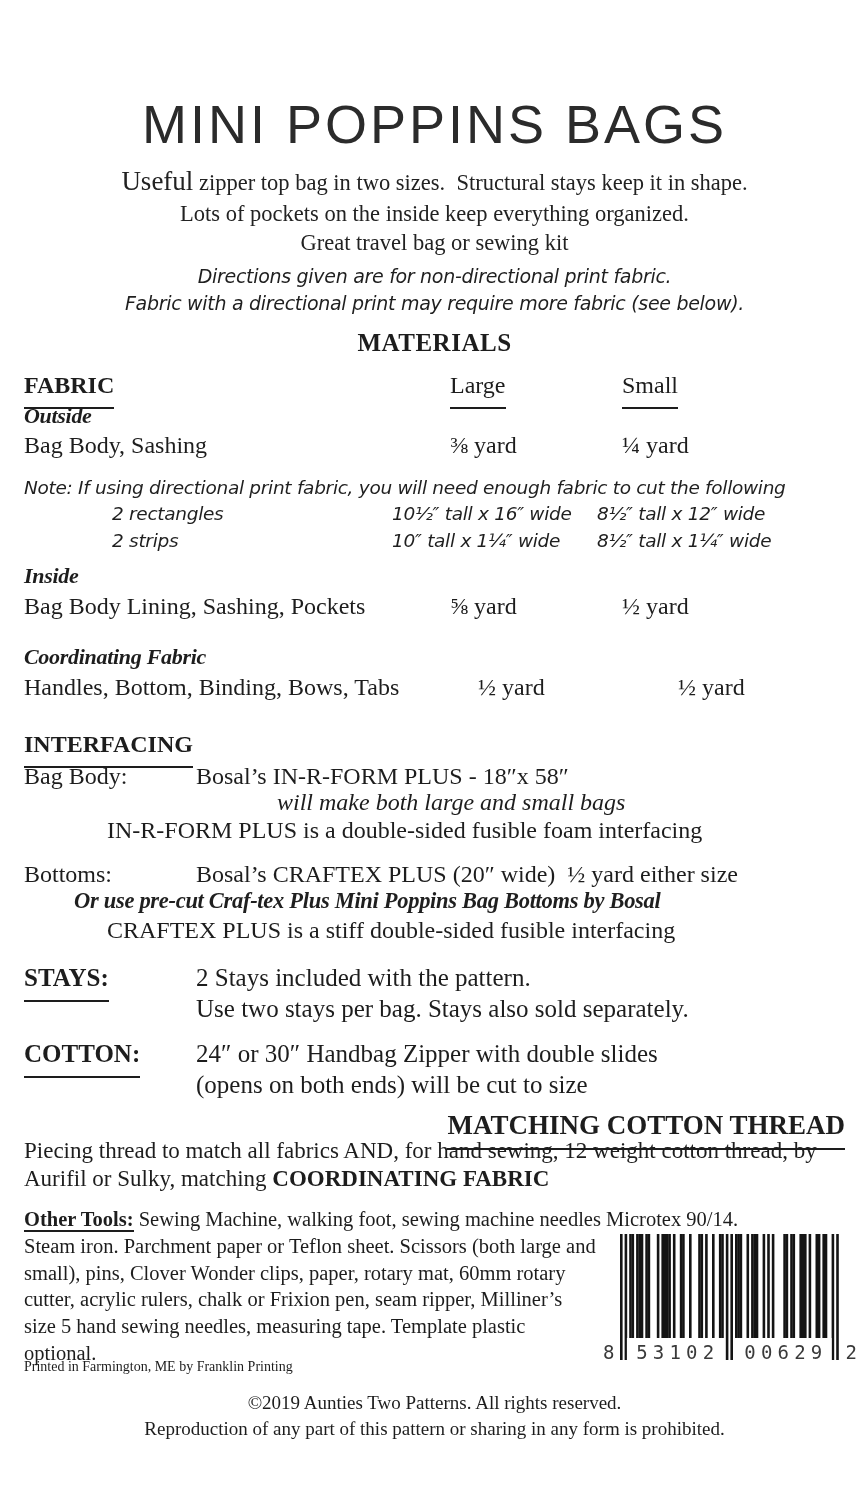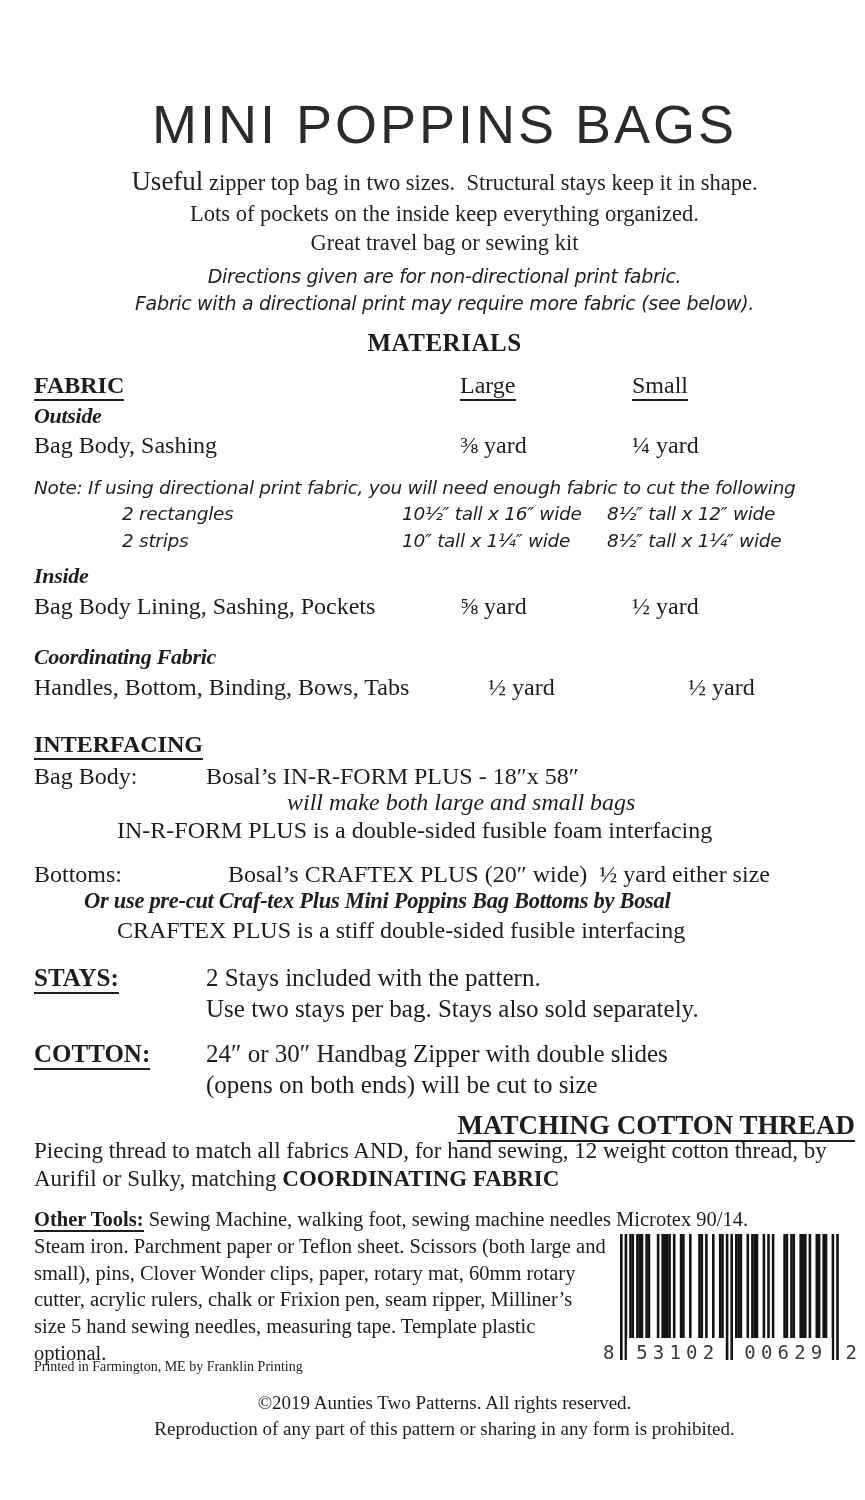--- a/index.html
+++ b/index.html
@@ -3,21 +3,21 @@
 <meta charset="utf-8">
 <style>
   * { margin:0; padding:0; box-sizing:border-box; }
   html,body { background:#ffffff; }
   body {
     width:865px; height:1500px; overflow:hidden;
     color:#1d1d1d;
     font-family:"Liberation Serif", serif;
   }
   .page { position:relative; width:865px; height:1500px; background:#fff; }
-  .sec { position:absolute; left:34px; width:821px; }
+  .sec { position:absolute; left:24px; width:821px; }
 
   
   .title {
     top:96px; text-align:center;
     font-family:"Liberation Sans", sans-serif;
     font-weight:200; font-size:54px; letter-spacing:3px;
     color:#2b2b2b; line-height:1.05; white-space:nowrap;
   }
   
   .subtitle { top:164px; text-align:center; font-size:22.5px; line-height:1.3; color:#222; }
@@ -28,42 +28,42 @@
     letter-spacing:-0.3px; color:#1f1f1f;
   }
   .directions { top:263px; text-align:center; font-size:19px; line-height:1.4; font-weight:500; }
 
   .materials-h { top:329px; text-align:center; font-weight:bold; font-size:25px; letter-spacing:0.5px; }
 
   
   .tbl { display:grid; grid-template-columns:426px 172px auto; font-size:24px; }
   .tbl-fh { top:372px; }
   .b { font-weight:bold; }
-  .u { border-bottom:2px solid currentColor; display:inline-block; line-height:1.12; padding-bottom:0; }
+  .u { border-bottom:2px solid currentColor; display:inline-block; line-height:1.12; padding-bottom:8px; }
   .fitw { justify-self:start; }
 
   .subhead { font-family:Liberation Serif, serif; font-style:italic; font-weight:bold; font-size:22px; letter-spacing:-0.3px; }
   .outside { top:403px; }
   .row-bagbody { top:432px; }
 
   .note-block { top:475px; font-size:18.5px; line-height:1.42; }
   .note-grid { display:grid; grid-template-columns:280px 205px auto; margin-left:88px; }
 
   .inside { top:563px; }
   .row-lining { top:593px; }
   .coordinating { top:644px; }
   .row-handles { top:674px;gap:28px; }
 
   .interfacing-h { top:731px; font-size:24px; }
   .def { display:grid; grid-template-columns:172px auto; font-size:24px; line-height:1.25; }
   .def-bagbody { top:761px; }
   .willmake { top:789px; font-style:italic; font-size:24px; margin-left:253px; }
   .inrform { top:817px; font-size:24px; margin-left:83px; }
 
-  .def-bottoms { top:859px;gap:22px; }
+  .def-bottoms { top:859px; }
   .oruse { top:888px; font-size:22.5px; margin-left:50px; }
   .craftex { top:917px; font-size:24px; margin-left:83px; }
 
   .def-stays { top:962px; font-size:25px; }
   .def-zipper { top:1038px; font-size:25px; }
 
   .thread-h { top:1110px; font-size:27px;text-align:right; }
   .thread-p { top:1137px; font-size:23px; line-height:1.22; }
 
   .tools-1 { top:1206px; font-size:20.5px; line-height:1.3; }

